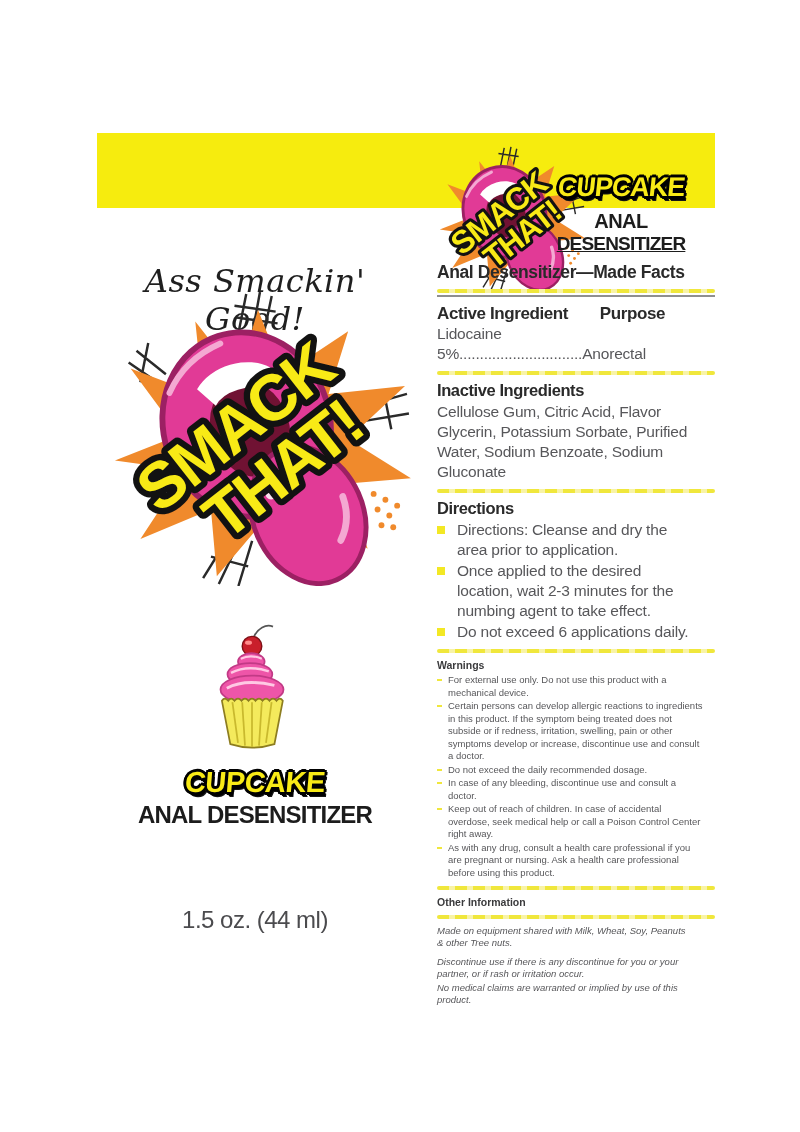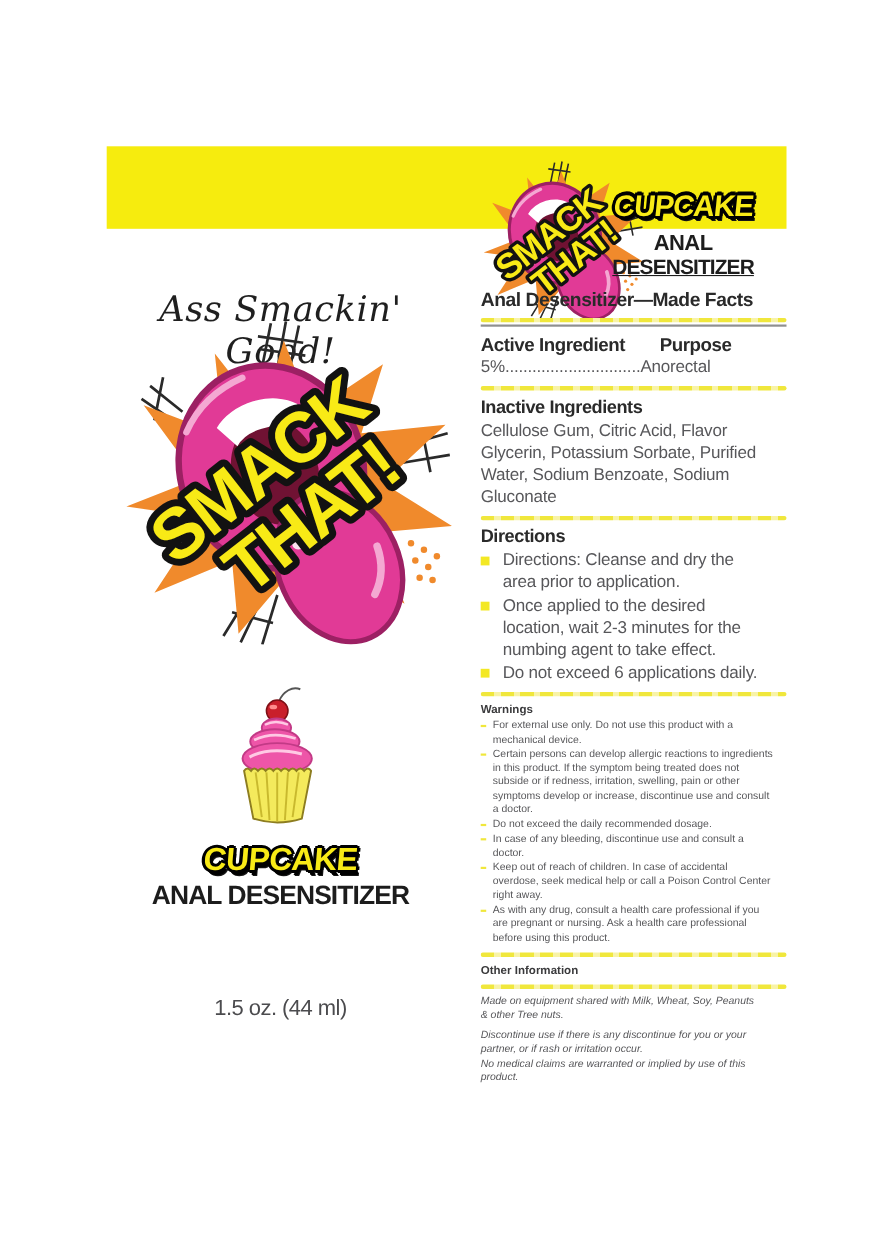--- a/index.html
+++ b/index.html
@@ -55,21 +55,21 @@
   .tagline { position:absolute; left:97px; top:262px; width:316px; text-align:center;
              font-family:"DejaVu Serif", serif; font-style:italic; font-size:32px;
              color:#1f1f1f; letter-spacing:0.5px; }
   .big-logo { position:absolute; left:100px; top:292px; width:316px; height:294px; }
   .cupcake-svg { position:absolute; left:196px; top:618px; width:112px; height:146px; }
   .cupcake-word { position:absolute; left:97px; top:766px; width:316px; text-align:center; }
   .cupcake-word .outline-txt { font-size:29px; letter-spacing:-0.5px; transform:skewX(-5deg); }
   .product-word { position:absolute; left:97px; top:801px; width:316px; text-align:center;
                   font-size:24px; font-weight:bold; color:#1c1c1c; letter-spacing:-0.8px; }
   .netqty { position:absolute; left:97px; top:906px; width:316px; text-align:center;
-            font-size:20px; color:#4b4b4e; letter-spacing:-0.5px; }
+            font-size:24px; color:#4b4b4e; letter-spacing:-0.5px; }
 
   svg text { font-family:"Liberation Sans", sans-serif; }
 </style>
 </head>
 <body>
 
 <div class="canvas">
 
   <div class="band"></div>
 
@@ -112,20 +112,21 @@
 
   <div class="rcol">
     <div class="df-title">Anal Desensitizer—Made Facts</div>
     <div class="divider under-title"></div>
     <div class="rule-dark"></div>
 
     <div class="head-row">
       <span>Active Ingredient</span>
       <span>Purpose</span>
     </div>
+    <div class="t">Lidocaine</div>
     <div class="t">5%..............................Anorectal</div>
     <div class="divider"></div>
 
     <div class="sec-head">Inactive Ingredients</div>
     <div class="t inactive-txt">Cellulose Gum, Citric Acid, Flavor Glycerin, Potassium Sorbate, Purified Water, Sodium Benzoate, Sodium Gluconate</div>
     <div class="divider"></div>
 
     <div class="sec-head">Directions</div>
     <ul class="blist">
       <li>

